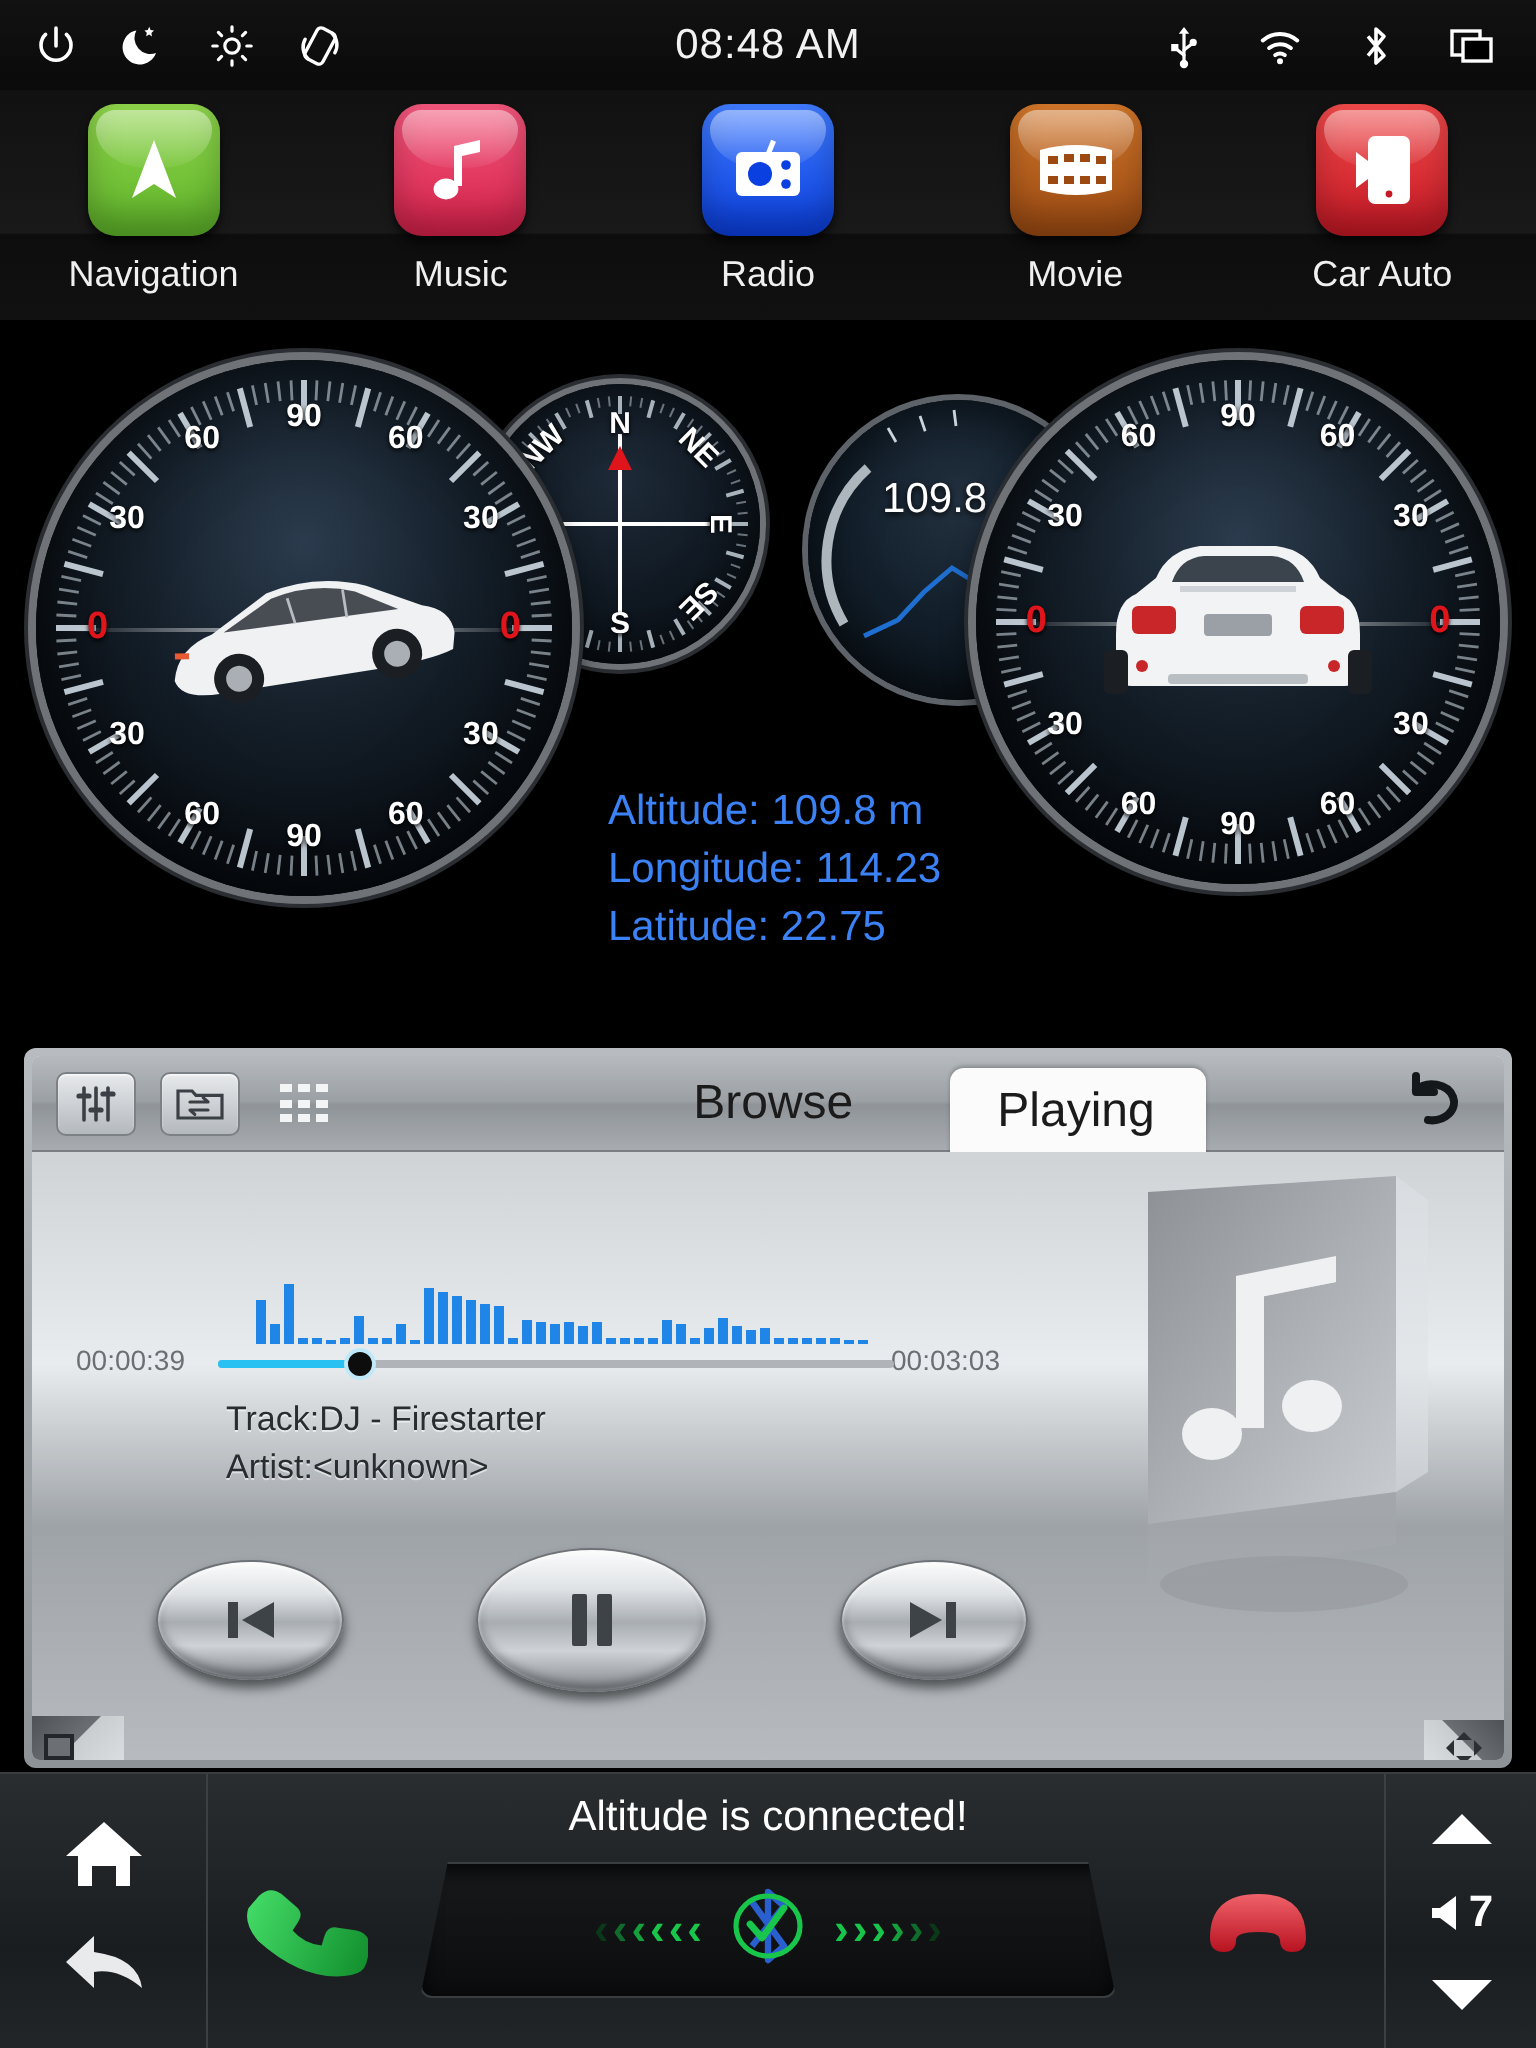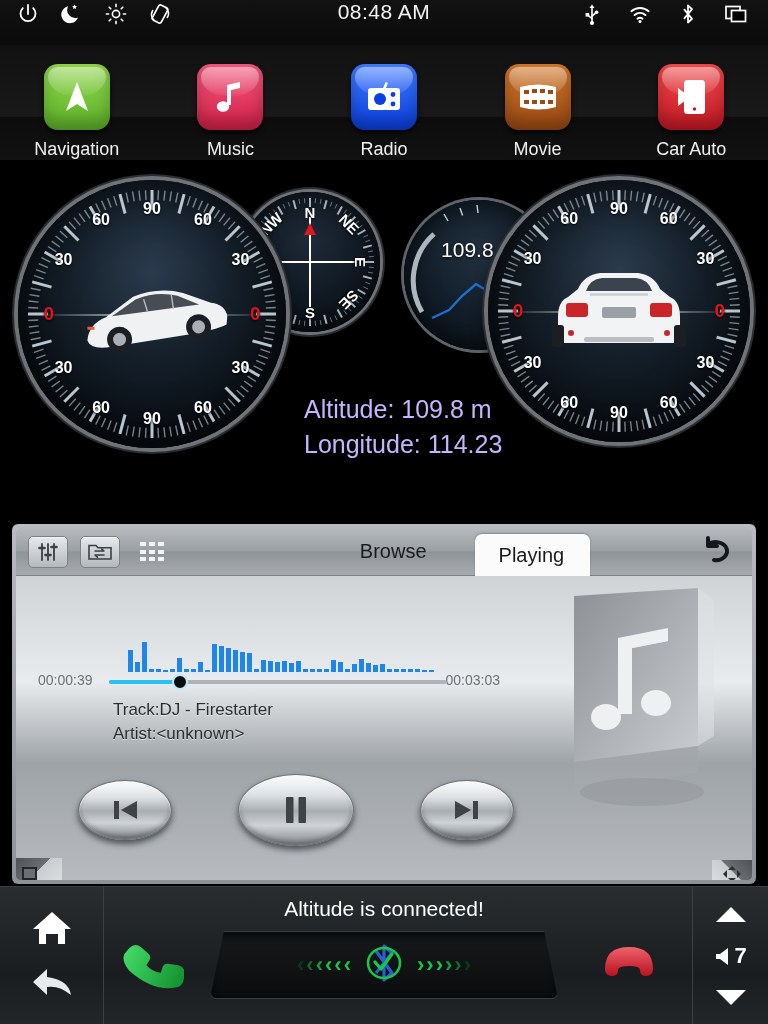--- a/index.html
+++ b/index.html
@@ -1,31 +1,31 @@
 <!DOCTYPE html>
 <html><head>
 <meta charset="utf-8">
 <style>
   * { margin:0; padding:0; box-sizing:border-box; }
   html,body { width:768px; height:1024px; background:#000; overflow:hidden; }
   body { font-family:"Liberation Sans", sans-serif; color:#fff; }
 
   
   .statusbar{position:absolute;left:0;top:0;width:768px;height:45px;
-    background:linear-gradient(#121212,#0a0a0a);display:flex;align-items:flex-start;}
+    background:linear-gradient(#121212,#0a0a0a);display:flex;align-items:center;}
   .sb-left{display:flex;align-items:center;gap:16px;padding-left:14px;}
   .sb-right{display:flex;align-items:center;gap:20px;position:absolute;right:18px;}
   .sb-clock{position:absolute;left:0;width:768px;text-align:center;font-size:21px;letter-spacing:.5px;color:#f2f2f2;}
   .sb-icon{width:28px;height:28px;display:flex;align-items:center;justify-content:center;}
   .sb-icon svg{display:block;}
 
   
   .approw{position:absolute;left:0;top:45px;width:768px;height:115px;
     background:linear-gradient(180deg,#111 0%,#191919 62%,#0d0d0d 63%,#111 100%);
-    display:flex;align-items:flex-end;}
+    display:flex;align-items:flex-start;}
   .appcell{flex:1;display:flex;flex-direction:column;align-items:center;padding-top:7px;}
   .appicon{width:66px;height:66px;border-radius:14px;position:relative;
     display:flex;align-items:center;justify-content:center;
     box-shadow:0 3px 5px rgba(0,0,0,.7), inset 0 -10px 16px rgba(0,0,0,.25);}
   .appicon::after{content:"";position:absolute;left:4px;right:4px;top:3px;height:44%;
     border-radius:11px 11px 50% 50%/11px 11px 22px 22px;
     background:linear-gradient(180deg,rgba(255,255,255,.45),rgba(255,255,255,.05));
     pointer-events:none;}
   .applabel{font-size:18px;color:#f0f0f0;margin-top:9px;}
 
@@ -55,38 +55,38 @@
   .cp-cross-v,.cp-cross-h{position:absolute;background:#fff;}
 
   
   .altimeter{position:absolute;border-radius:50%;
     background:radial-gradient(circle at 50% 34%, #22303f 0%, #13202c 45%, #070c11 100%);
     box-shadow:0 0 0 3px #5d6368,0 5px 12px rgba(0,0,0,.8), inset 0 0 30px rgba(0,0,0,.7);
     overflow:hidden;}
   .alt-val{position:absolute;left:50%;top:33%;transform:translate(-50%,-50%);
     font-size:21px;color:#fff;white-space:nowrap;text-shadow:0 1px 3px #000;}
 
-  .geotext{position:absolute;font-size:25px;color:#c4b5fd;line-height:1.38;}
+  .geotext{position:absolute;font-size:21px;color:#3b82f6;line-height:1.38;}
 
   
   .music{position:absolute;left:12px;top:524px;width:744px;height:360px;
     border-radius:6px;background:linear-gradient(180deg,#b8bcc0,#8d9297);
     box-shadow:0 3px 10px rgba(0,0,0,.8);padding:4px;}
   .m-inner{width:100%;height:100%;border-radius:4px;overflow:hidden;position:relative;
     background:#d9dcdf;}
   .m-toolbar{height:48px;display:flex;align-items:center;position:relative;
     background:linear-gradient(180deg,#b6babe 0%,#9ba0a5 48%,#8f9499 52%,#a8acb1 100%);
     border-bottom:1px solid #7a7f84;}
   .tb-icon{width:40px;height:32px;margin-left:12px;border-radius:5px;
     background:linear-gradient(180deg,#e7e9eb,#b4b9be);
     border:1px solid #7c8186;display:flex;align-items:center;justify-content:center;
     box-shadow:0 1px 1px rgba(255,255,255,.6) inset;}
   .tb-icon.flat{background:none;border:none;box-shadow:none;}
   .m-tab{height:40px;padding:0 26px;display:flex;align-items:center;justify-content:center;
-    font-size:20px;color:#1b1b1b;}
+    font-size:24px;color:#1b1b1b;}
   .m-tab.active{background:#fbfbfb;border-radius:7px 7px 0 0;height:44px;margin-top:8px;
     box-shadow:0 -1px 2px rgba(0,0,0,.25);padding-left:24px;}
   .m-back{position:absolute;right:18px;top:8px;}
 
   .m-body{position:relative;height:312px;
     background:linear-gradient(180deg,#cfd3d6 0%,#e9ecee 34%,#c6cacd 46%,#9ea3a8 60%,#b9bdc1 100%);}
   .vizbars{position:absolute;left:112px;top:50px;height:46px;display:flex;align-items:flex-end;gap:2px;}
   .vizbars i{display:block;width:5px;background:#1f86e8;}
   .timeL{position:absolute;left:22px;top:96px;font-size:14px;color:#6b7075;}
   .timeR{position:absolute;right:252px;top:96px;font-size:14px;color:#6b7075;}
@@ -675,20 +675,21 @@
     <div class="dnum" style="left:69%;top:85%;">60</div>
     <div class="dnum" style="left:83%;top:70%;">30</div>
     <div class="dnum red" style="left:88.5%;top:50%;">0</div>
     <div class="dnum" style="left:83%;top:30%;">30</div>
     <div class="dnum" style="left:69%;top:15%;">60</div>
   </div>
 
   <div class="geotext" style="left:304px;top:232px;">
     <div>Altitude: 109.8 m</div>
     <div>Longitude: 114.23</div>
+    <div>Latitude: 22.75</div>
   </div>
 </div>
 
 <div class="music">
   <div class="m-inner">
 
     <div class="m-toolbar">
       <div class="tb-icon">
         <svg width="22" height="22" viewBox="0 0 22 22" stroke="#3b4046" stroke-width="1.8" stroke-linecap="round">
           <path d="M5 3v16M11 3v16M17 3v16"></path>

